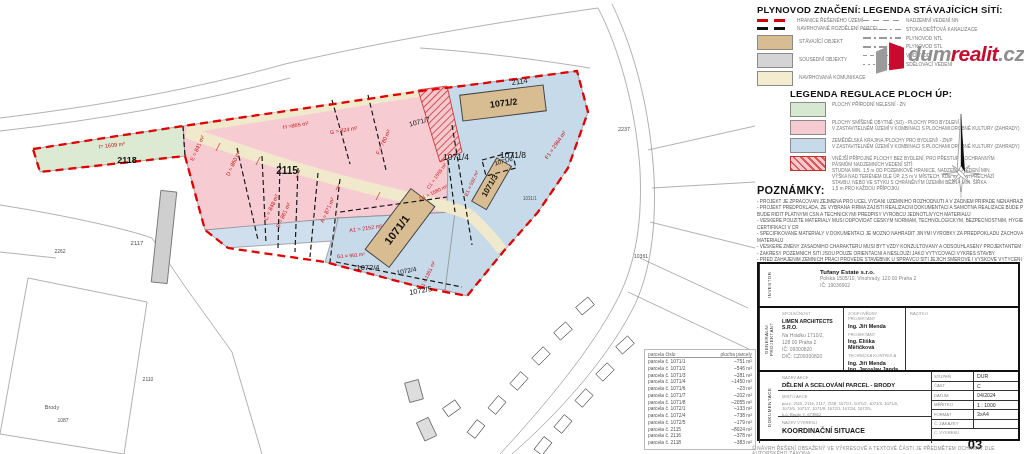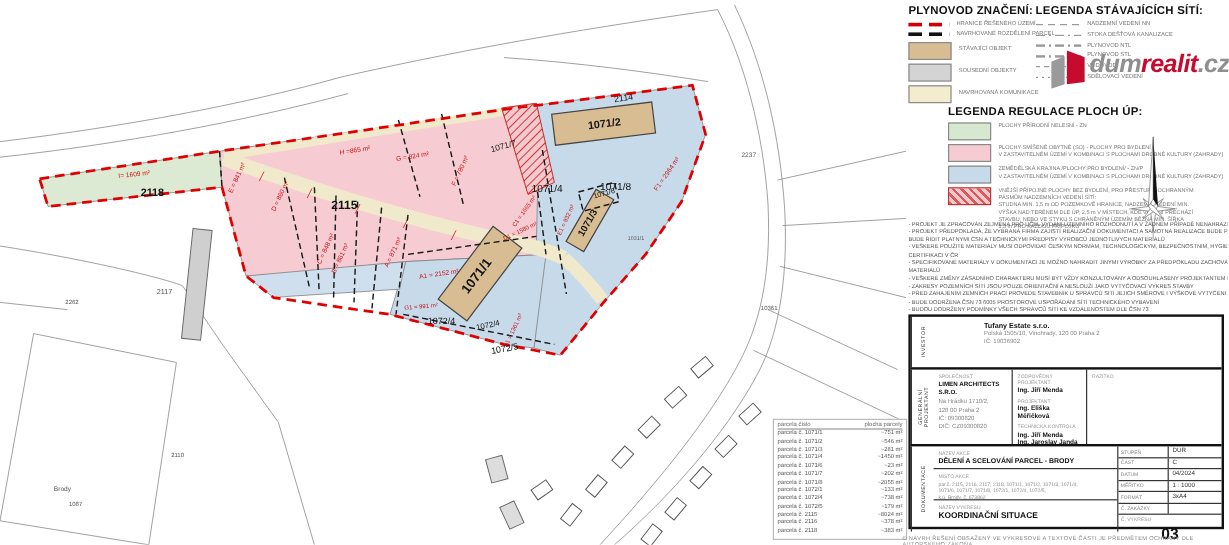--- a/index.html
+++ b/index.html
@@ -312,20 +312,21 @@
   <polygon points="3,64 21,61.5 39,64 21,66.5" fill="#fff" stroke="#777" stroke-width="0.6"></polygon>
   <g transform="rotate(45 21 64)">
     <polygon points="21,52 23,64 21,76 19,64" fill="#fff" stroke="#777" stroke-width="0.6"></polygon>
     <polygon points="9,64 21,62 33,64 21,66" fill="#fff" stroke="#777" stroke-width="0.6"></polygon>
   </g>
   <polygon points="21,4 17,62 21,56" fill="#fff" stroke="#555" stroke-width="0.5"></polygon>
   <polygon points="21,4 25,62 21,56" fill="#111"></polygon>
 </svg>
 
 <section class="abs" style="left:757px;top:184px;width:266px">
+  <h2 class="panel-title" style="font-size:11px">POZNÁMKY:</h2>
   <div>
 
       <div class="poz-line">- PROJEKT JE ZPRACOVÁN ZEJMÉNA PRO ÚČEL VYDÁNÍ ÚZEMNÍHO ROZHODNUTÍ A V ŽÁDNÉM PŘÍPADĚ NENAHRAZUJE DOKUMENTACI PRO REALIZACI STAVBY</div>
 
       <div class="poz-line">- PROJEKT PŘEDPOKLÁDÁ, ŽE VYBRANÁ FIRMA ZAJISTÍ REALIZAČNÍ DOKUMENTACI A SAMOTNÁ REALIZACE BUDE PROVEDENA AUTORIZOVANOU FIRMOU, KTERÁ SE</div>
 
       <div class="poz-line">  BUDE ŘÍDIT PLATNÝMI ČSN A TECHNICKÝMI PŘEDPISY VÝROBCŮ JEDNOTLIVÝCH MATERIÁLŮ</div>
 
       <div class="poz-line">- VEŠKERÉ POUŽITÉ MATERIÁLY MUSÍ ODPOVÍDAT ČESKÝM NORMÁM, TECHNOLOGICKÝM, BEZPEČNOSTNÍM, HYGIENICKÝM A POŽÁRNÍM PŘEDPISŮM A MUSÍ MÍT</div>
 

